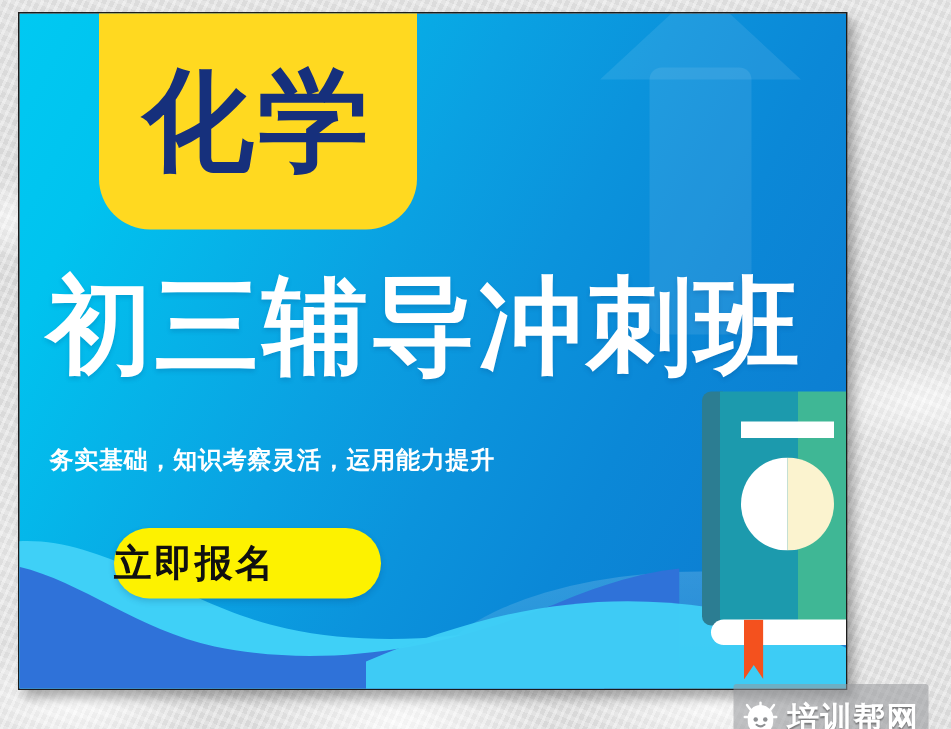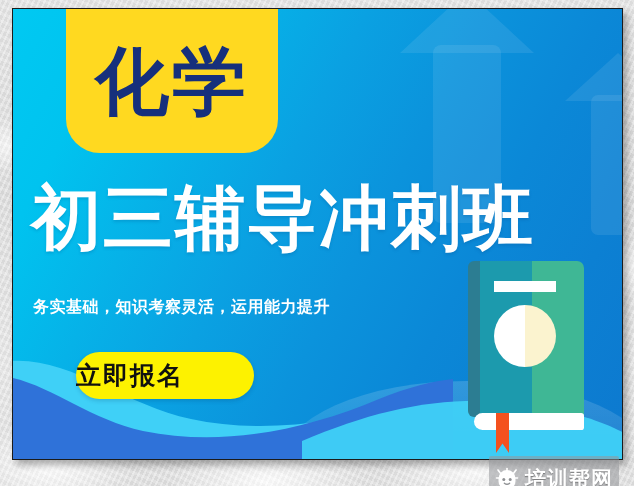--- a/index.html
+++ b/index.html
@@ -36,21 +36,21 @@
       repeating-linear-gradient(115deg, rgba(255,255,255,.35) 0 2px, rgba(0,0,0,.02) 2px 5px),
       repeating-linear-gradient(23deg, rgba(255,255,255,.22) 0 3px, rgba(0,0,0,.015) 3px 7px);
     opacity: .8;
   }
 
   
   #poster {
     position: absolute;
     left: 12px;
     top: 8px;
-    width: 611px;
+    width: 553px;
     height: 452px;
     overflow: hidden;
     border: 1px solid #1b1b1b;
     box-shadow: 4px 5px 7px rgba(0,0,0,.30);
     background:
       linear-gradient(118deg,
         #00c9f2 0%,
         #00c3ef 14%,
         #06b2e8 28%,
         #0aa1e2 42%,

